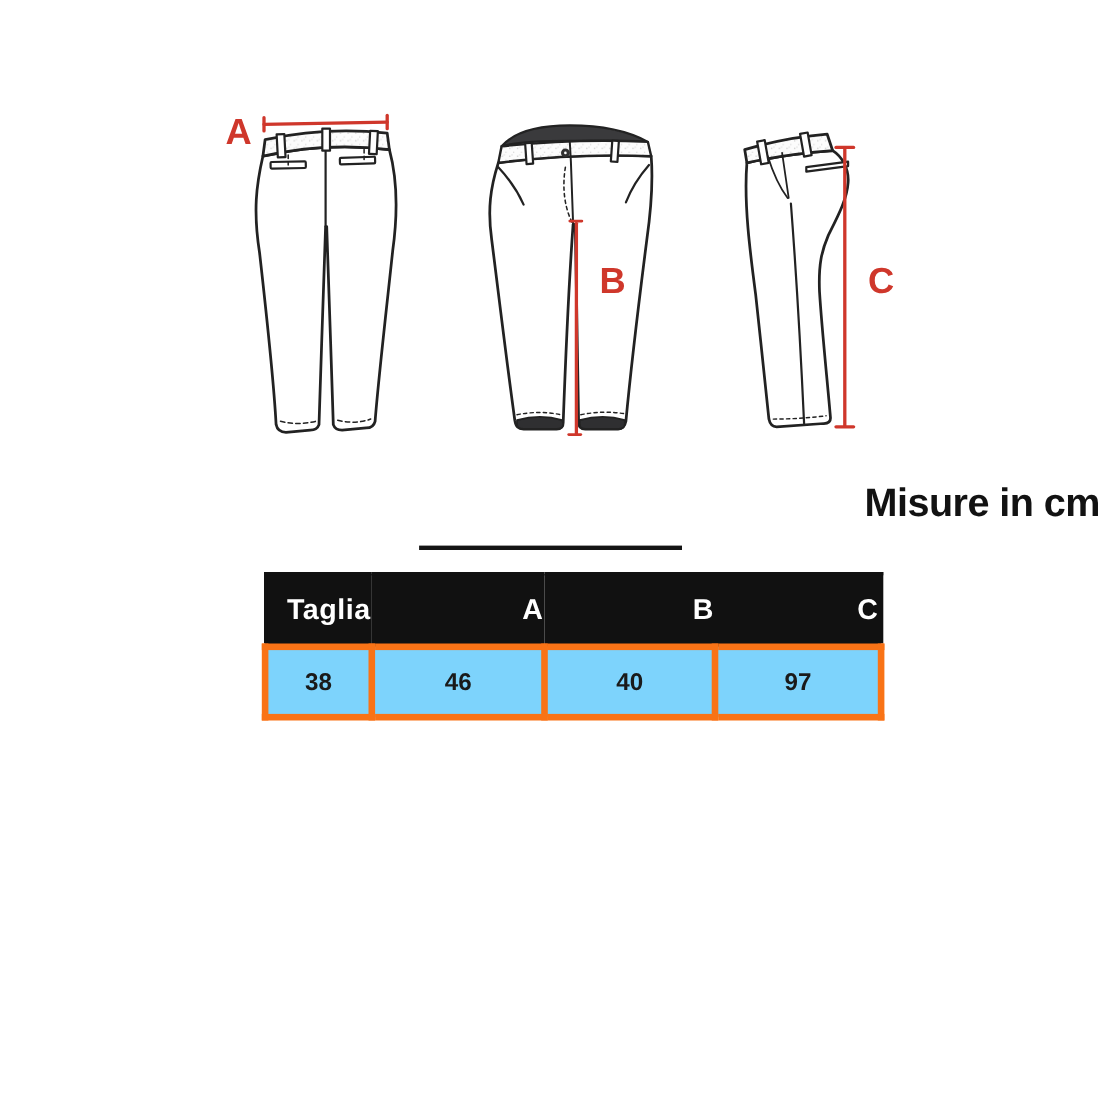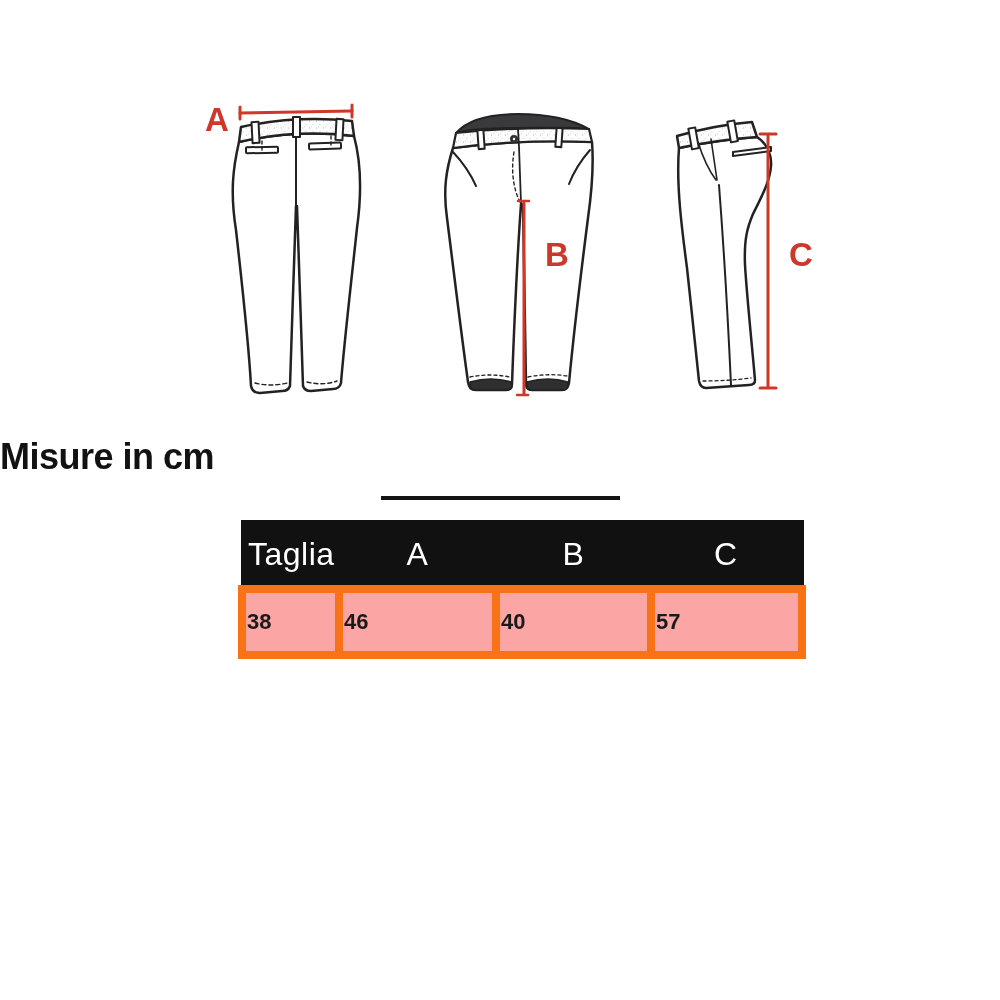--- a/index.html
+++ b/index.html
@@ -7,38 +7,38 @@
     position:relative;width:1000px;height:1000px;background:#ffffff;
     font-family:"Liberation Sans","DejaVu Sans",sans-serif;overflow:hidden;
   }
   .diagram-svg{position:absolute;left:0;top:0;}
   .measure-label{
     font-family:"Liberation Sans","DejaVu Sans",sans-serif;
     font-weight:800;font-size:33px;fill:#cf372b;
   }
   .page-title{
     position:absolute;left:0;right:0;top:436px;height:42px;
-    text-align:left;font-size:36px;font-weight:800;color:#121212;
+    text-align:right;font-size:36px;font-weight:800;color:#121212;
     letter-spacing:-0.5px;
   }
   .title-underline{
     position:absolute;left:381px;top:496px;width:239px;height:4px;background:#141414;
   }
   .size-table{
     position:absolute;left:238px;top:520px;width:560px;
     border-collapse:collapse;table-layout:fixed;
     border:3px solid #111111;
   }
   .size-table th{
-    background:#111111;color:#ffffff;font-size:32px;font-weight:400;
-    height:60px;text-align:center;letter-spacing:0.5px;
+    background:#111111;color:#ffffff;font-size:26px;font-weight:700;
+    height:60px;text-align:right;letter-spacing:0.5px;
   }
   .size-table td{
-    background:#fca5a5;color:#1a1a1a;font-size:22px;font-weight:700;
-    height:56px;text-align:left;border:8px solid #f97316;
+    background:#7dd3fc;color:#1a1a1a;font-size:22px;font-weight:700;
+    height:56px;text-align:center;border:6px solid #f97316;
   }
 </style>
 </head>
 <body>
 
 <div class="canvas">
 
   <svg class="diagram-svg" width="1000" height="430" viewBox="0 0 1000 430">
     <defs>
       <pattern id="stipple" width="7" height="7" patternUnits="userSpaceOnUse">
@@ -215,18 +215,18 @@
         <th>A</th>
         <th>B</th>
         <th>C</th>
       </tr>
     </thead>
     <tbody>
       <tr>
         <td>38</td>
         <td>46</td>
         <td>40</td>
-        <td>57</td>
+        <td>97</td>
       </tr>
     </tbody>
   </table>
 
 </div>
 
 </body></html>

